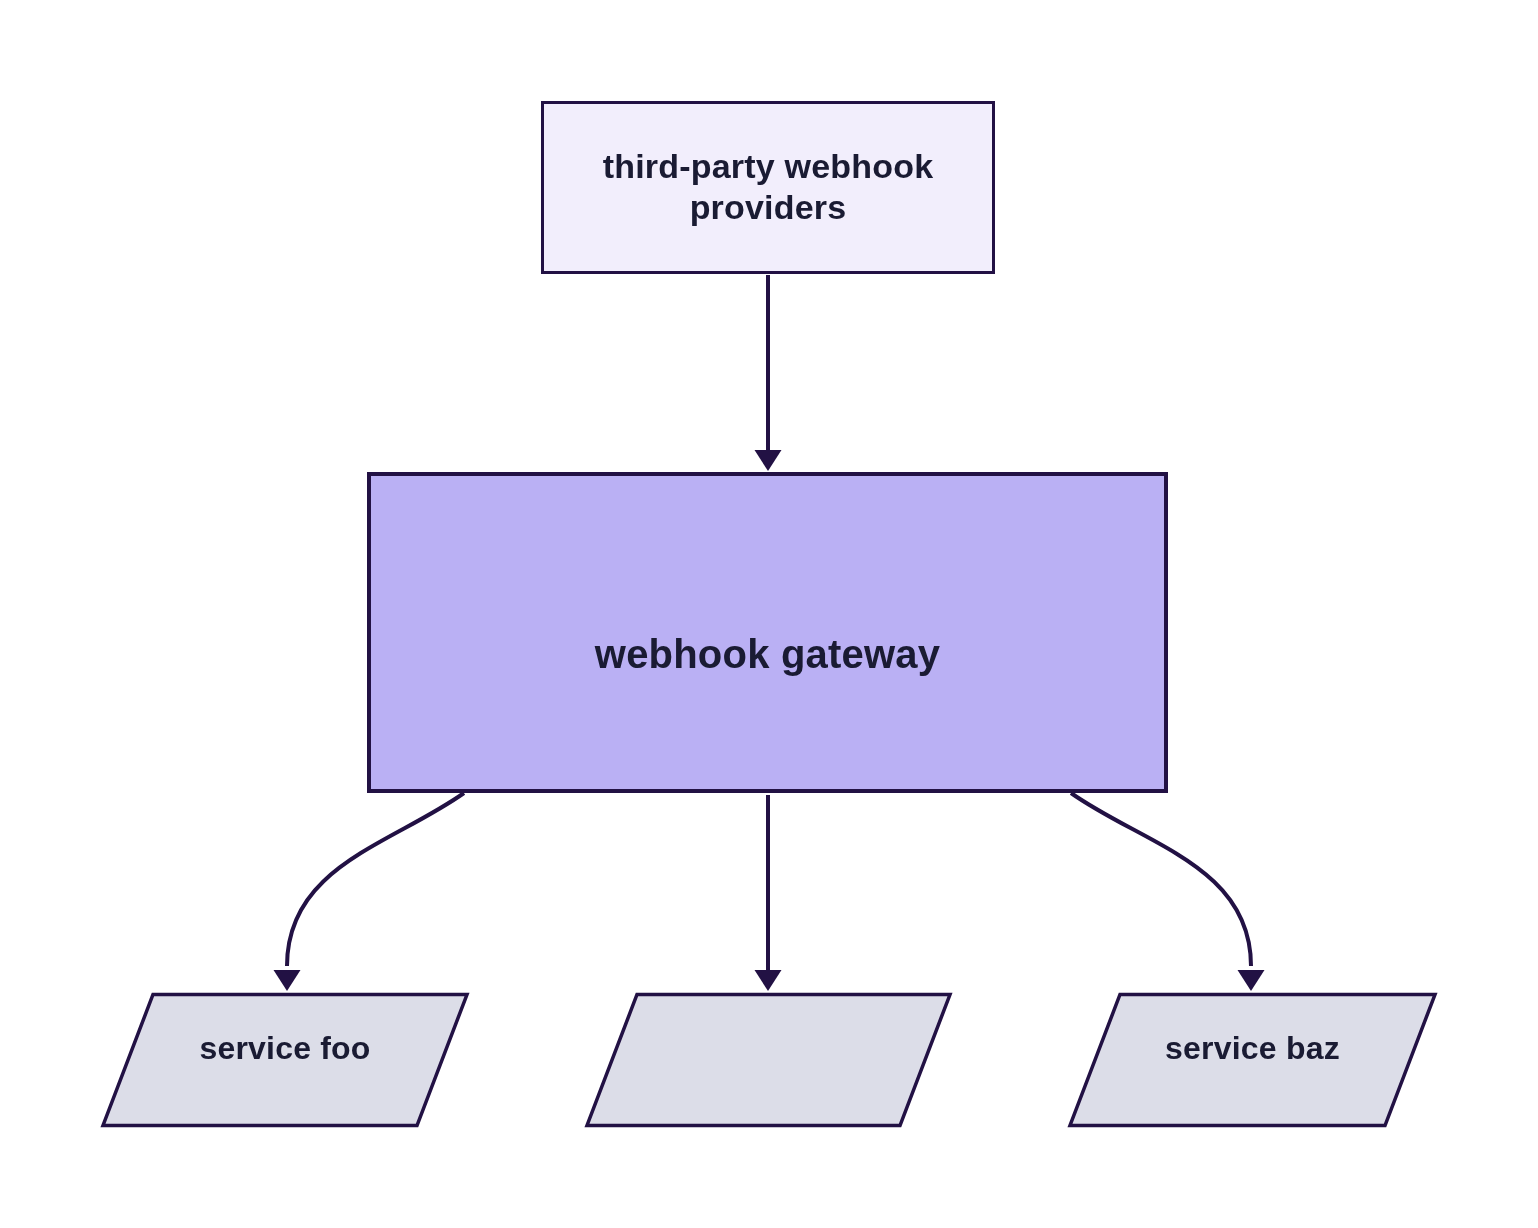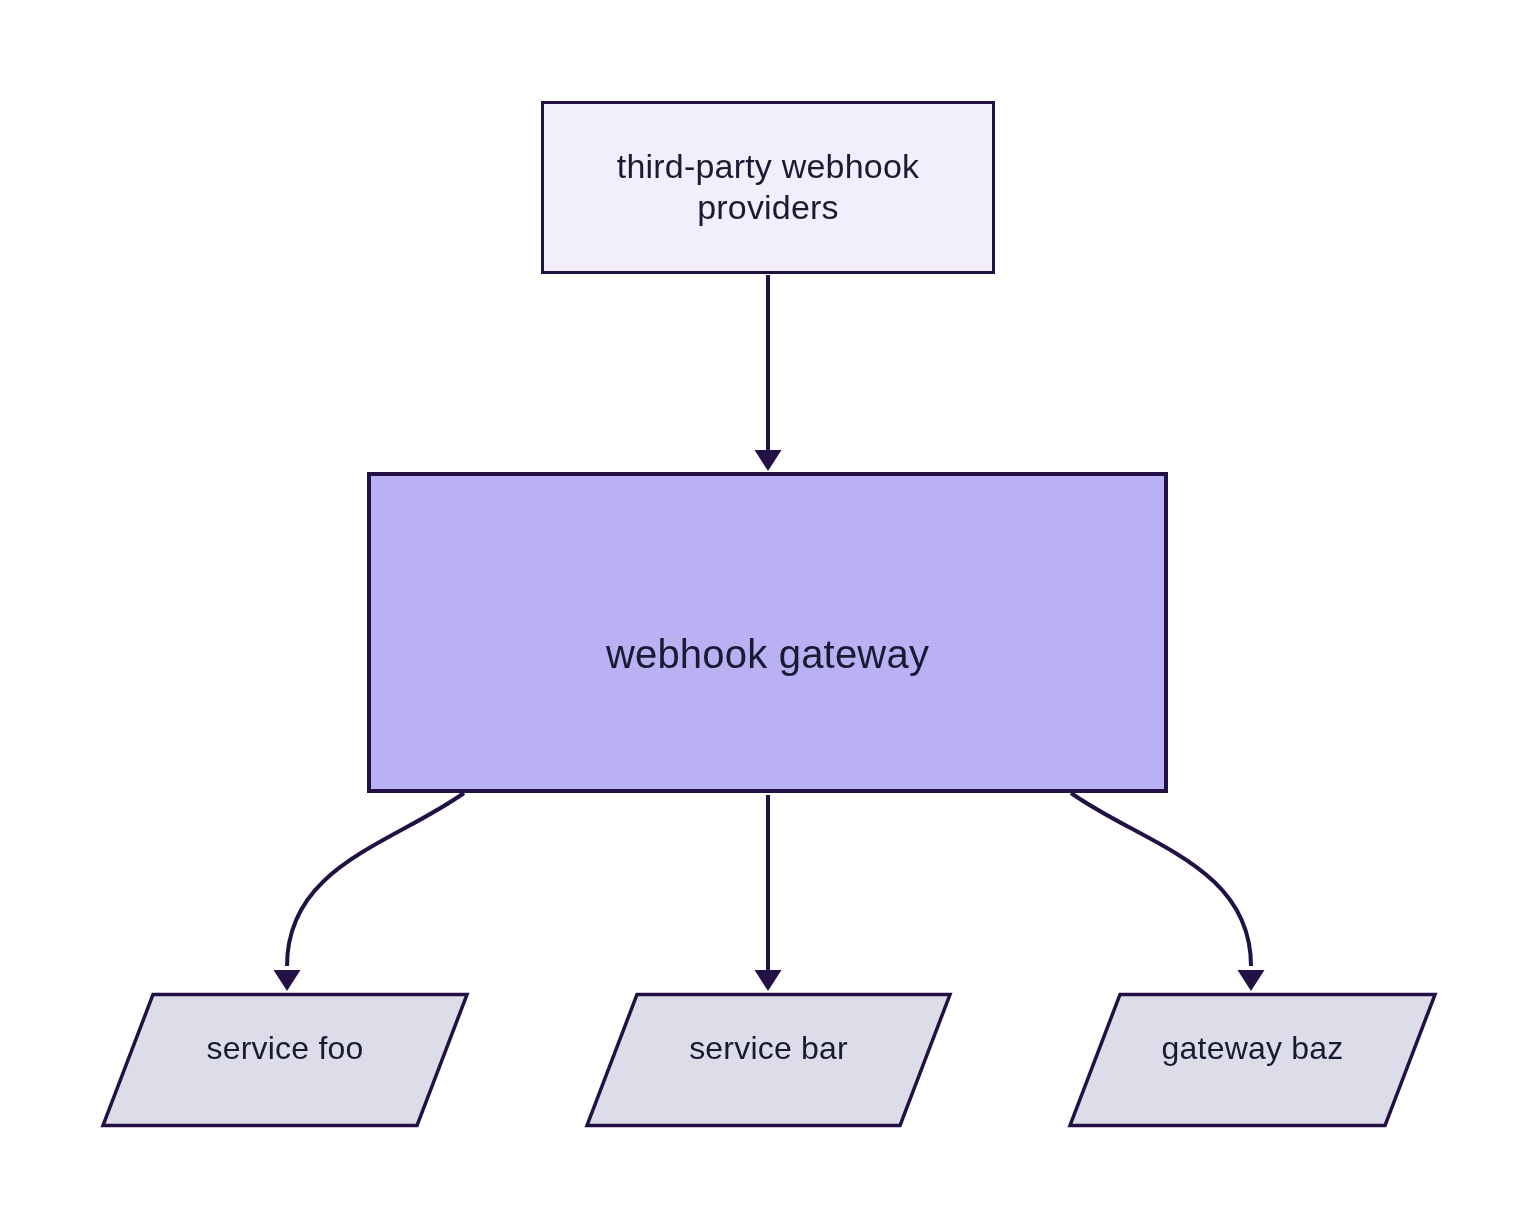--- a/index.html
+++ b/index.html
@@ -25,21 +25,21 @@
   .node-rect-gateway  { fill: var(--gateway-fill);  stroke: var(--line); stroke-width: 4; }
   .node-para          { fill: var(--service-fill);  stroke: var(--line); stroke-width: 3.5; }
   .edge      { fill: none; stroke: var(--line); stroke-width: 4; }
   .arrowhead { fill: var(--line); stroke: none; }
   .label {
     position: absolute;
     display: flex;
     align-items: center;
     justify-content: center;
     text-align: center;
-    font-weight: 400;
+    font-weight: 700;
     color: var(--text);
     line-height: 1.2;
     letter-spacing: 0.2px;
   }
   .label-providers { left: 541px; top: 101px; width: 454px; height: 172px; font-size: 34px; padding: 0 40px; }
   .label-gateway   { left: 367px; top: 472px; width: 801px; height: 364px; font-size: 40px; }
   .label-service   { top: 993px; height: 110px; font-size: 32px; }
   .label-foo { left: 103px; width: 364px; }
   .label-bar { left: 587px; width: 363px; }
   .label-baz { left: 1068px; width: 369px; }
@@ -73,17 +73,16 @@
 
     <polygon class="node-para" points="1120,994.5 1435,994.5 1385,1125.5 1070,1125.5"></polygon>
   </svg>
 
   <div class="label label-providers">third-party webhook providers</div>
 
   <div class="label label-gateway">webhook gateway</div>
 
   <div class="label label-service label-foo">service foo</div>
 
-  <div class="label label-service label-bar">service bar</div>
 
-  <div class="label label-service label-baz">gateway baz</div>
+  <div class="label label-service label-baz">service baz</div>
 
 </div>
 
 </body></html>

